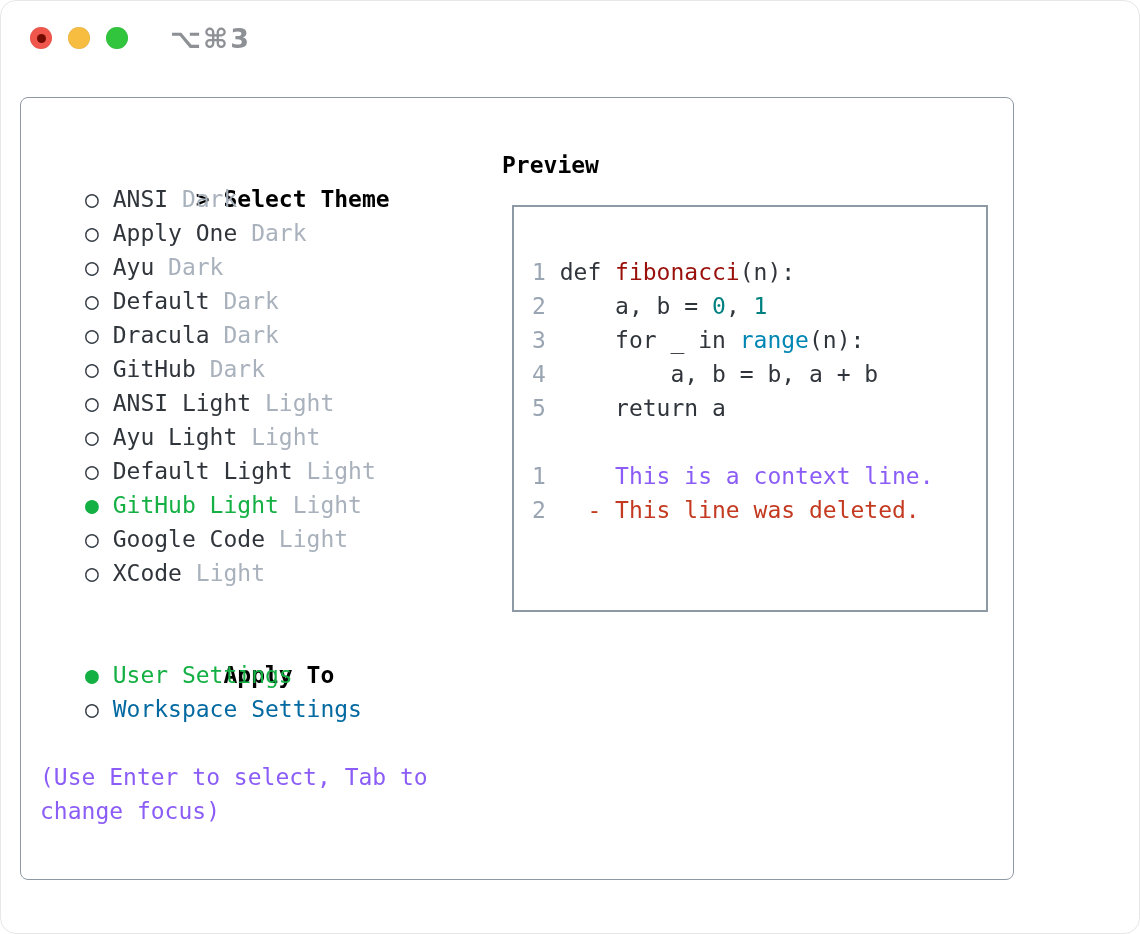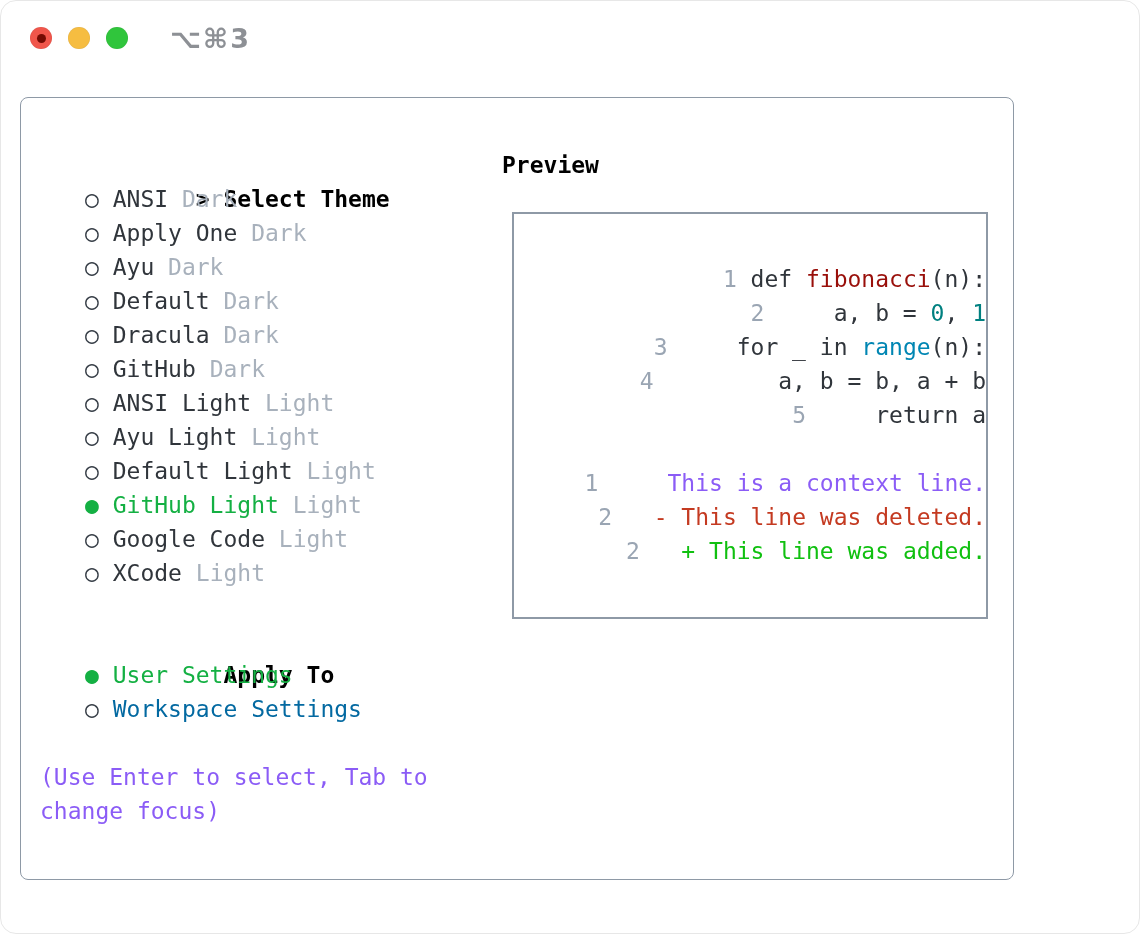--- a/index.html
+++ b/index.html
@@ -33,23 +33,23 @@
   .prompt{color:#000000;font-weight:bold;}
   .marker{color:#394049;}
   .header-text{color:#000000;font-weight:bold;}
   .name{color:#30353b;margin-right:1ch;}
   .variant{color:#a8b1bc;}
   .sel .marker,.sel .name,.sel .opt-label{color:#14b043;}
   .opt-label{color:#0369a1;}
   .hint{width:440px;color:#8b5cf6;line-height:34px;margin-top:0;}
   
   .preview-title{height:34px;line-height:34px;}
-  .preview-box{margin-left:10px;margin-top:30px;width:476px;height:407px;
+  .preview-box{margin-left:10px;margin-top:23px;width:476px;height:407px;
     box-sizing:border-box;border:2px solid #8e99a6;background:#ffffff;
-    padding:48px 0 0 18px;overflow:hidden;text-align:right;}
+    padding:48px 0 0 18px;overflow:hidden;}
   .pline{height:34px;line-height:34px;white-space:pre;}
   .ln{display:inline-block;width:1ch;margin-right:1ch;color:#9aa5b3;}
   .tok-text{color:#30353b;}
   .tok-title{color:#990f0a;}
   .tok-number{color:#008080;}
   .tok-builtin{color:#0086b3;}
   .tok-context{color:#8b5cf6;}
   .tok-deleted{color:#c43a21;}
   .tok-added{color:#10c010;}
 </style>
@@ -109,18 +109,17 @@
       <div class="preview-title header-text">Preview</div>
       <div class="preview-box">
           <div class="pline"><span class="ln">1</span><span class="tok-text">def </span><span class="tok-title">fibonacci</span><span class="tok-text">(n):</span></div>
           <div class="pline"><span class="ln">2</span><span class="tok-text">    a, b = </span><span class="tok-number">0</span><span class="tok-text">, </span><span class="tok-number">1</span></div>
           <div class="pline"><span class="ln">3</span><span class="tok-text">    for _ in </span><span class="tok-builtin">range</span><span class="tok-text">(n):</span></div>
           <div class="pline"><span class="ln">4</span><span class="tok-text">        a, b = b, a + b</span></div>
           <div class="pline"><span class="ln">5</span><span class="tok-text">    return a</span></div>
           <div class="pline"><span class="ln"></span></div>
           <div class="pline"><span class="ln">1</span><span class="tok-context">    This is a context line.</span></div>
           <div class="pline"><span class="ln">2</span><span class="tok-deleted">  - This line was deleted.</span></div>
-          <div class="pline"><span class="ln">2</span><span class="tok-added">  + This line was added.</span></div>
         </div>
     </div>
 
   </div>
 </div>
 
 </body></html>

